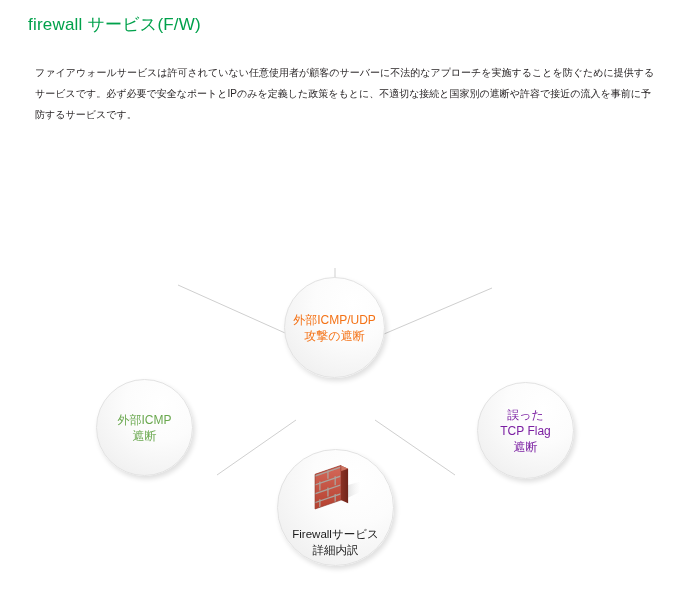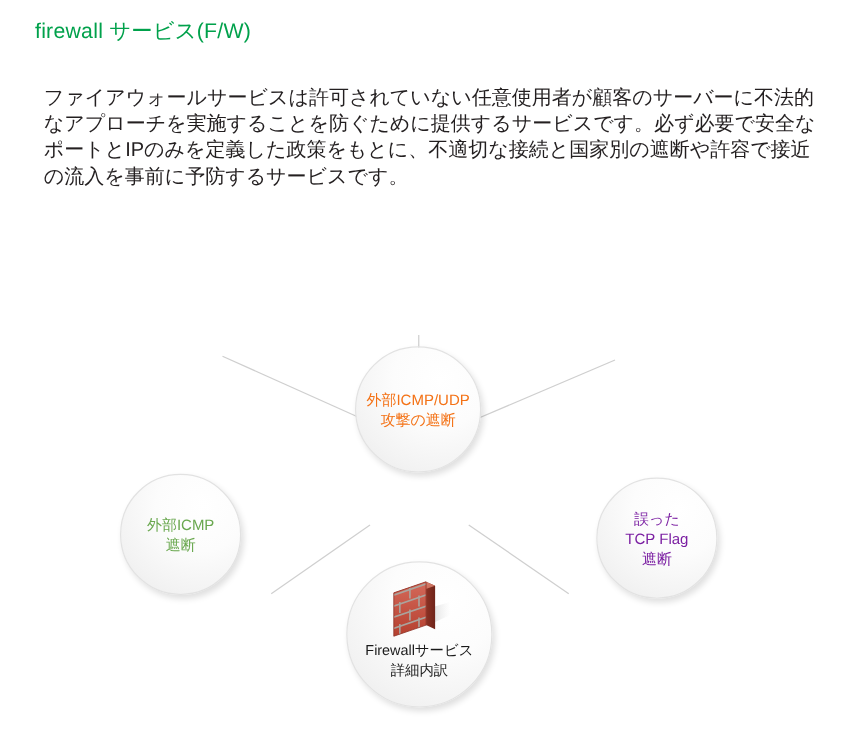--- a/index.html
+++ b/index.html
@@ -26,21 +26,21 @@
     color: #00a14b;
     letter-spacing: 0.2px;
     white-space: nowrap;
   }
 
   #intro-paragraph {
     position: absolute;
     left: 35px;
     top: 52px;
     width: 622px;
-    font-size: 16px;
+    font-size: 10px;
     line-height: 21px;
     color: #231f20;
     text-align: left;
   }
 
   
   #diagram {
     position: absolute;
     left: 0;
     top: 130px;
@@ -90,21 +90,21 @@
     top: 319px;
     width: 117px;
     height: 117px;
     justify-content: flex-start;
     padding-top: 13px;
   }
   #node-center .node-label {
     color: #1a1a1a;
     font-size: 11.5px;
     line-height: 16px;
-    margin-top: 0;
+    margin-top: 13px;
   }
 
   
   .brick-icon {
     width: 52px;
     height: 50px;
     display: block;
   }
 </style>
 </head>

